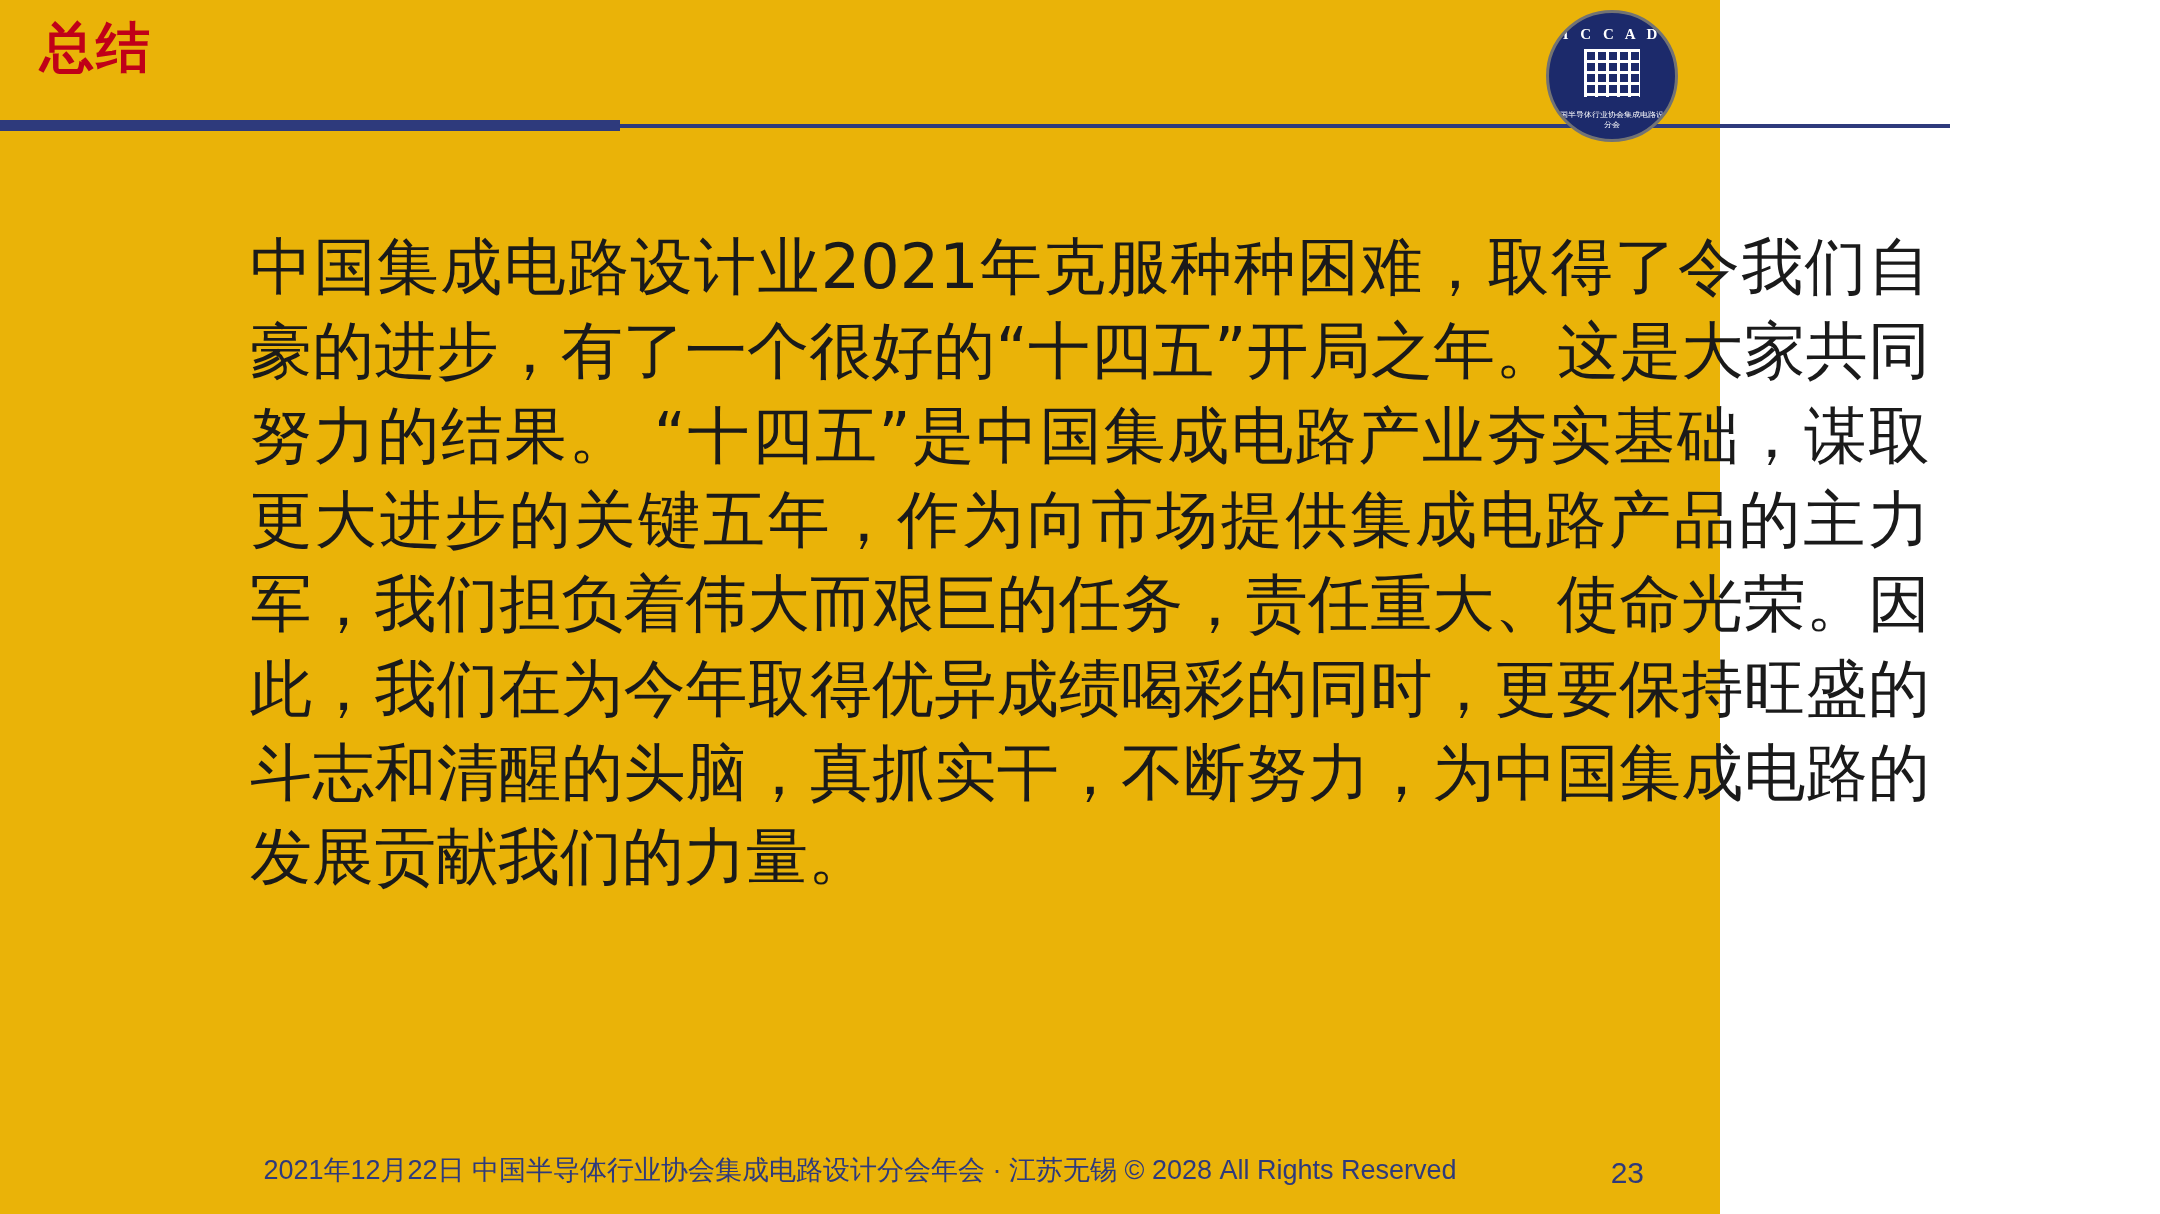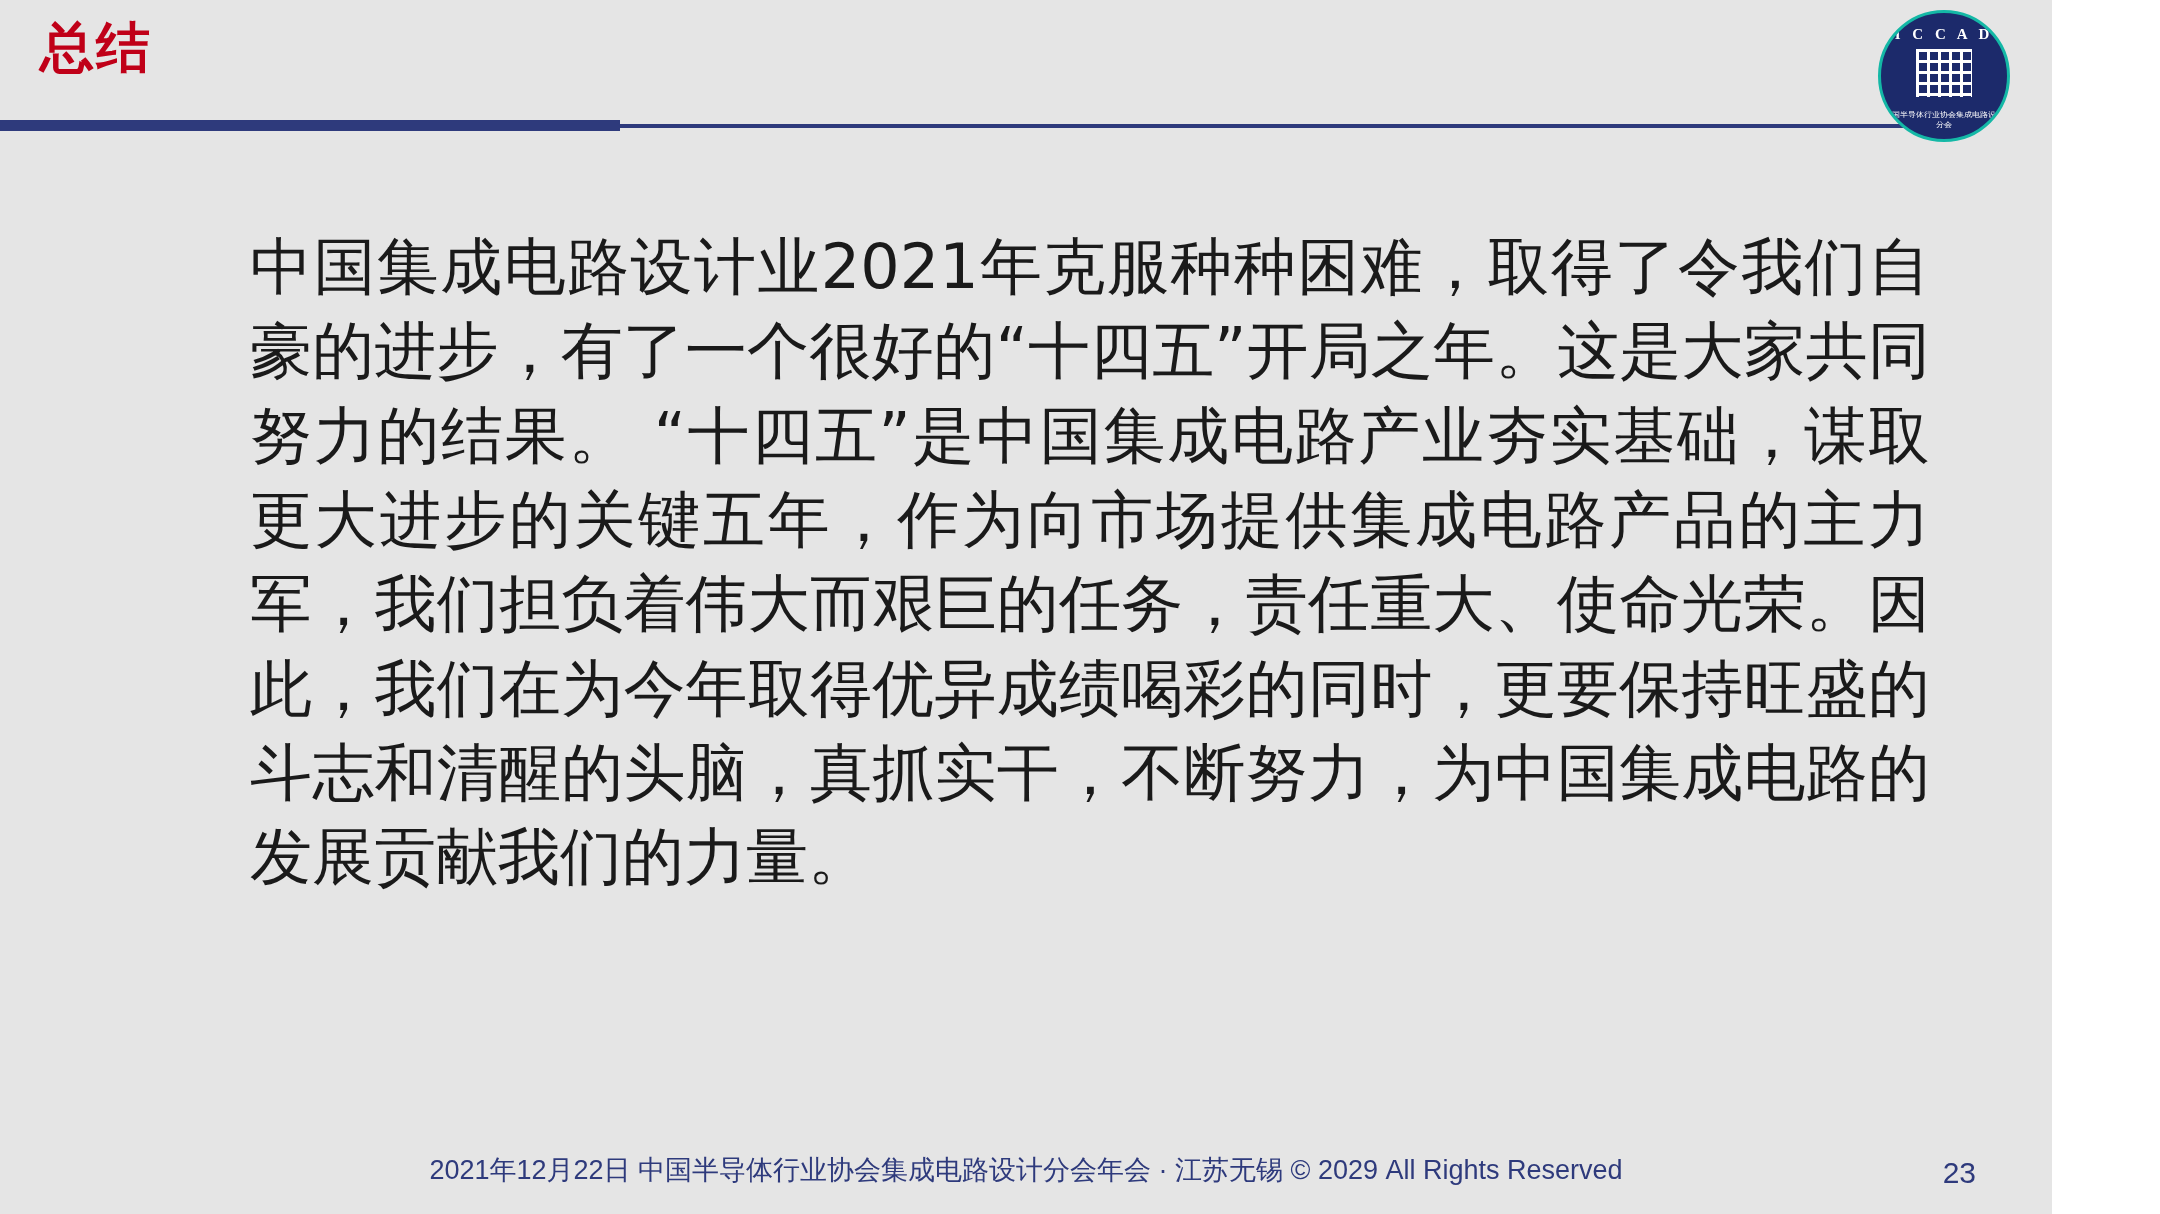--- a/index.html
+++ b/index.html
@@ -10,23 +10,23 @@
     width: 2160px;
     height: 1214px;
     background: #ffffff;
     font-family: "Liberation Sans", sans-serif;
     overflow: hidden;
     position: relative;
   }
 
   .slide {
     position: relative;
-    width: 2052px;
+    width: 1720px;
     height: 1214px;
-    background: #e5e5e5;
+    background: #eab308;
     box-sizing: border-box;
   }
 
   
   .slide-title {
     position: absolute;
     left: 40px;
     top: 18px;
     font-size: 54px;
     font-weight: bold;
@@ -56,21 +56,21 @@
 
   
   .logo {
     position: absolute;
     right: 42px;
     top: 10px;
     width: 132px;
     height: 132px;
     border-radius: 50%;
     background: #1c2a6b;
-    border: 3px solid #14b8a6;
+    border: 3px solid #737373;
     box-sizing: border-box;
     overflow: hidden;
   }
   .logo-inner {
     position: absolute;
     left: 50%;
     top: 50%;
     transform: translate(-50%, -50%);
     width: 126px;
     height: 126px;
@@ -159,16 +159,16 @@
   <div class="logo">
     <div class="logo-inner">
       <div class="logo-letters">I C C A D</div>
       <div class="logo-grid"></div>
       <div class="logo-sub">中国半导体行业协会集成电路设计分会</div>
     </div>
   </div>
 
   <div class="body-text">中国集成电路设计业2021年克服种种困难，取得了令我们自豪的进步，有了一个很好的“十四五”开局之年。这是大家共同努力的结果。 “十四五”是中国集成电路产业夯实基础，谋取更大进步的关键五年，作为向市场提供集成电路产品的主力军，我们担负着伟大而艰巨的任务，责任重大、使命光荣。因此，我们在为今年取得优异成绩喝彩的同时，更要保持旺盛的斗志和清醒的头脑，真抓实干，不断努力，为中国集成电路的发展贡献我们的力量。</div>
 
-  <div class="footer">2021年12月22日 中国半导体行业协会集成电路设计分会年会 · 江苏无锡 © 2029 All Rights Reserved</div>
+  <div class="footer">2021年12月22日 中国半导体行业协会集成电路设计分会年会 · 江苏无锡 © 2028 All Rights Reserved</div>
   <div class="page-number">23</div>
 
 </div>
 
 </body></html>

